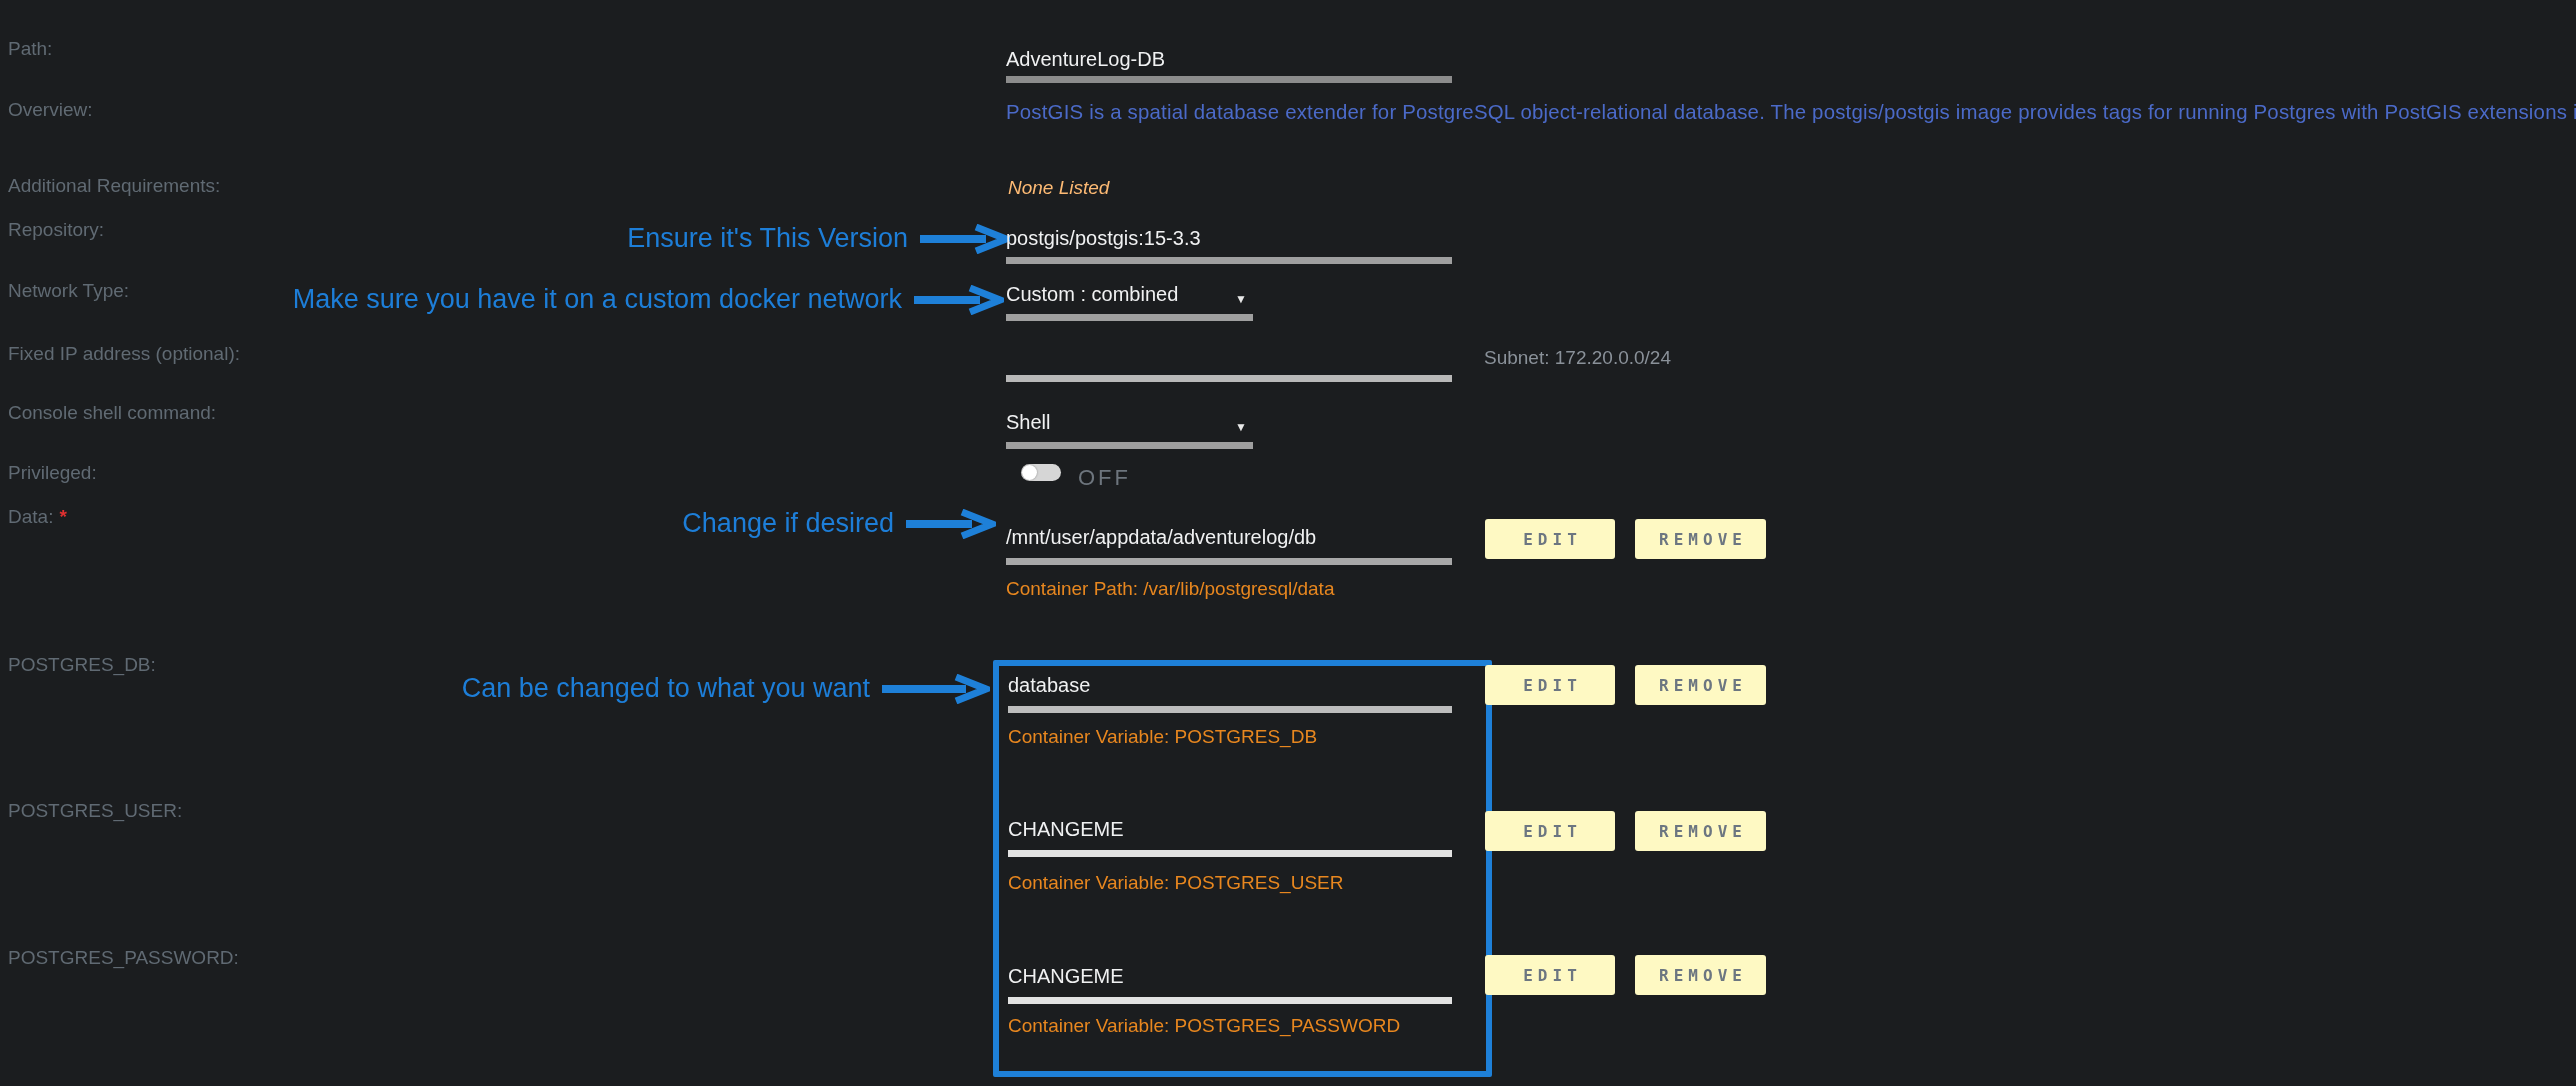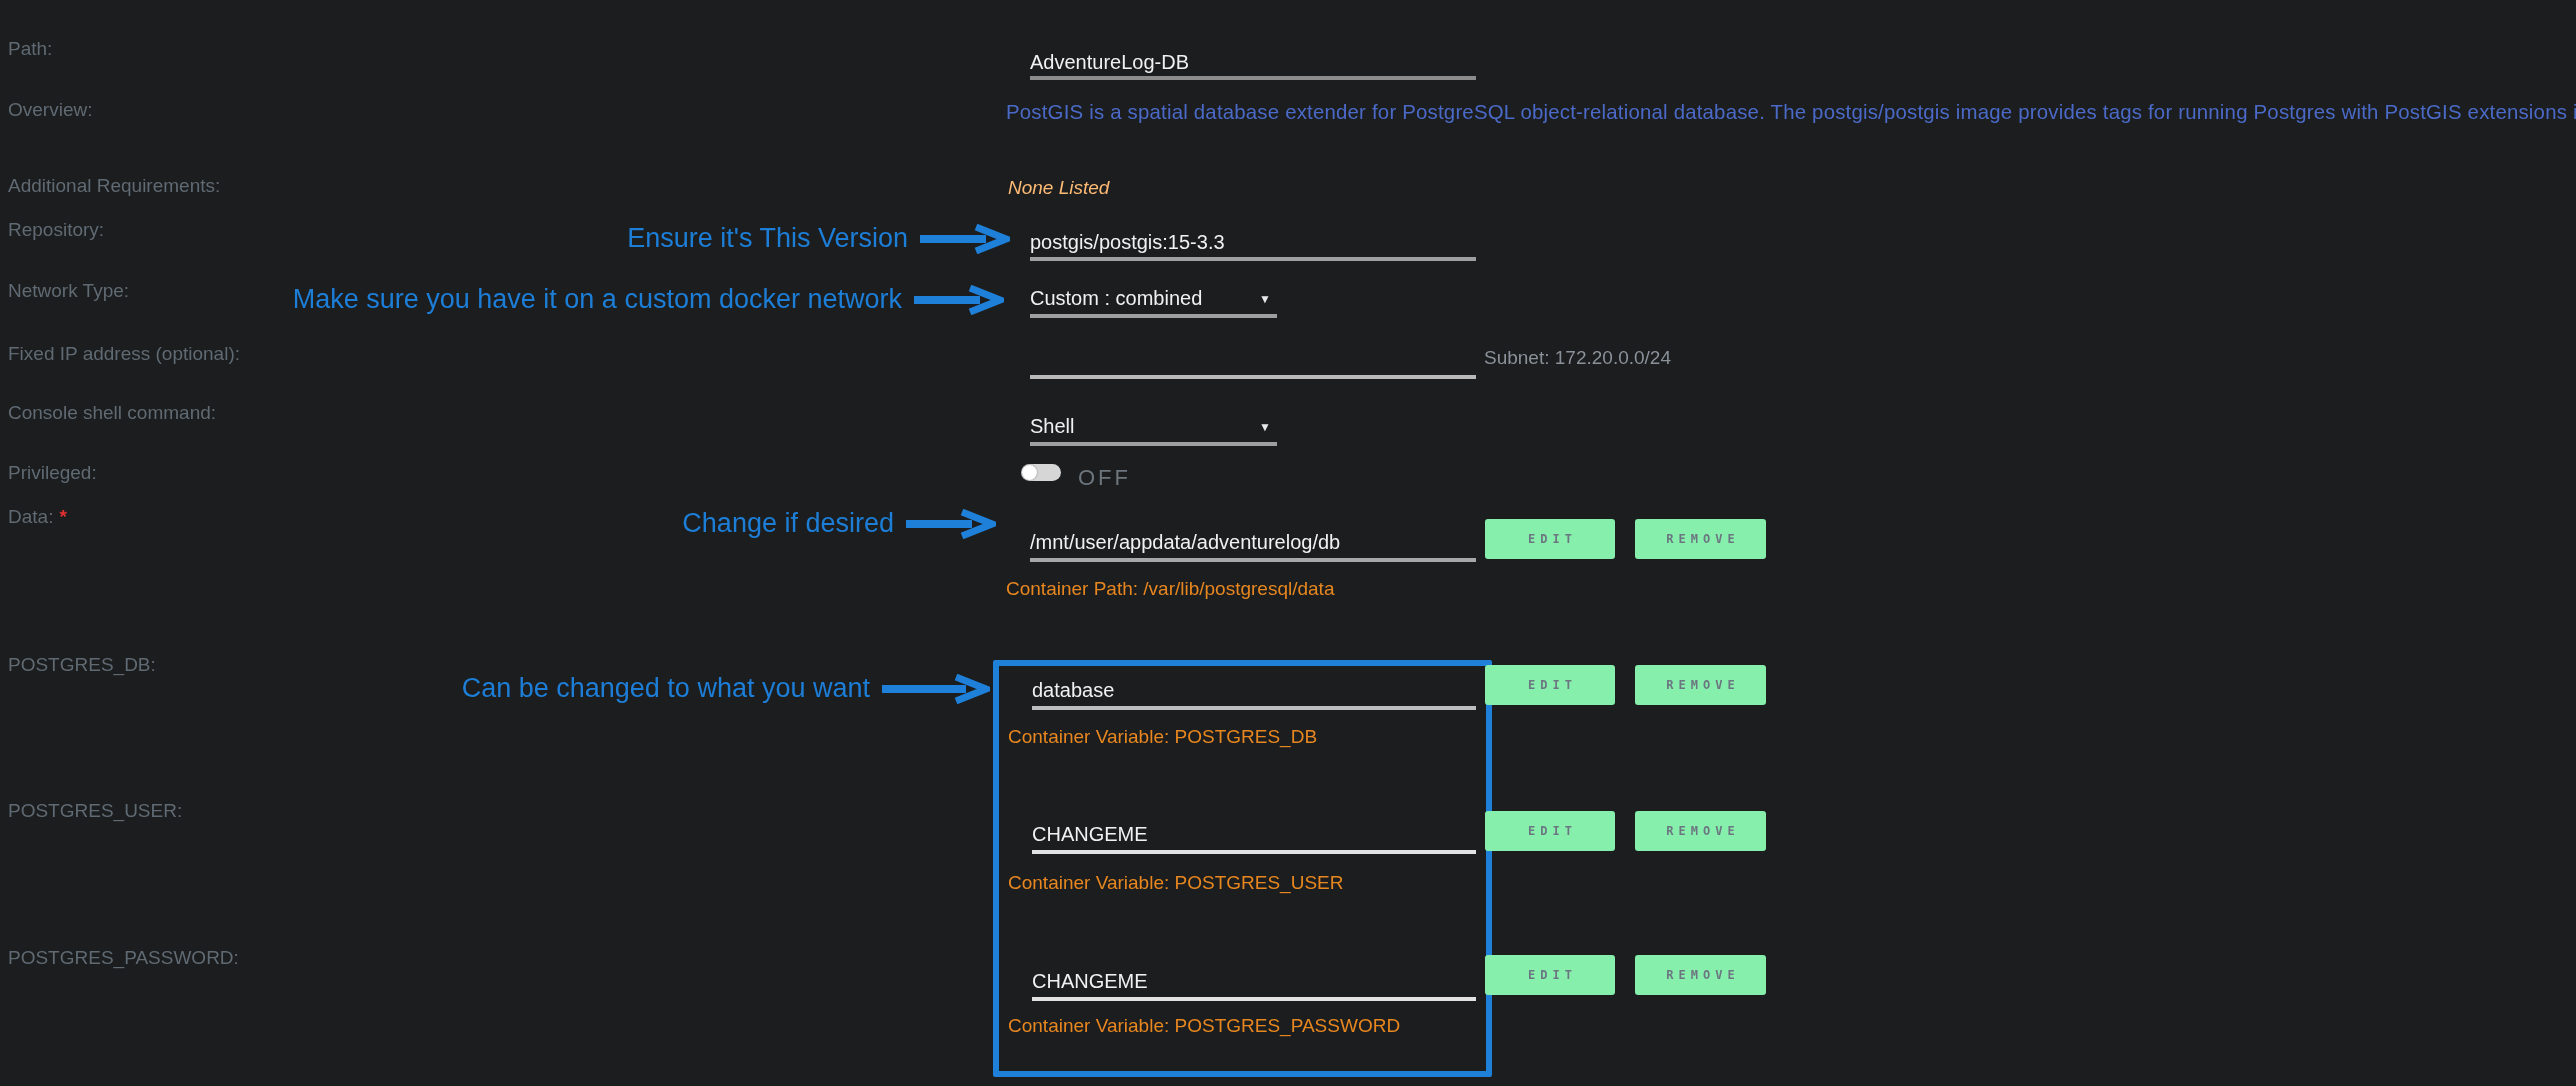--- a/index.html
+++ b/index.html
@@ -7,47 +7,47 @@
     position:relative;width:2576px;height:1086px;
     background:#1b1d1f;overflow:hidden;
     font-family:"Liberation Sans",sans-serif;
   }
   .lbl{
     position:absolute;left:8px;color:#606a73;font-size:19px;white-space:nowrap;
   }
   .req{color:#e03030;font-weight:bold;margin-left:6px;}
   .field{
     position:absolute;left:1006px;width:446px;
-    border-bottom:4px solid #f97316;
+    border-bottom:7px solid #f97316;
     color:#f0f1f2;font-size:20px;white-space:nowrap;
-    display:flex;align-items:center;justify-content:space-between;margin-left:24px;
+    display:flex;align-items:flex-start;justify-content:space-between;
   }
   .field .caret{font-size:12px;color:#e8e8e8;align-self:center;margin-right:6px;}
   .select{width:247px;}
   .overview-text{
     position:absolute;left:1006px;color:#4b6ac8;font-size:20.4px;white-space:nowrap;letter-spacing:0.2px;
   }
   .italic-note{
     position:absolute;left:1008px;color:#fdba74;font-size:19px;font-style:italic;white-space:nowrap;
   }
   .orange-note{
     position:absolute;left:1008px;color:#e8871f;font-size:19px;white-space:nowrap;
   }
   .side-note{
     position:absolute;color:#8a9199;font-size:19px;white-space:nowrap;
   }
   .annot{
     position:absolute;display:flex;align-items:center;gap:10px;
     color:#1d7ed8;font-size:27px;white-space:nowrap;
   }
   .btn{
-    position:absolute;height:40px;background:#86efac;border-radius:3px;
+    position:absolute;height:40px;background:#fef9c3;border-radius:3px;
     display:flex;align-items:center;justify-content:center;
     color:#6c7681;font-family:"DejaVu Sans Mono",monospace;
-    font-size:12px;font-weight:bold;letter-spacing:5px;text-indent:5px;
+    font-size:16px;font-weight:bold;letter-spacing:5px;text-indent:5px;
     cursor:pointer;
   }
   .toggle{
     position:absolute;left:1021px;top:464px;width:40px;height:17px;
     background:#d6d6d6;border-radius:9px;cursor:pointer;
   }
   .toggle .knob{
     position:absolute;left:1px;top:1px;width:15px;height:15px;border-radius:50%;
     background:#ffffff;box-shadow:0 0 2px rgba(0,0,0,.4);
   }

